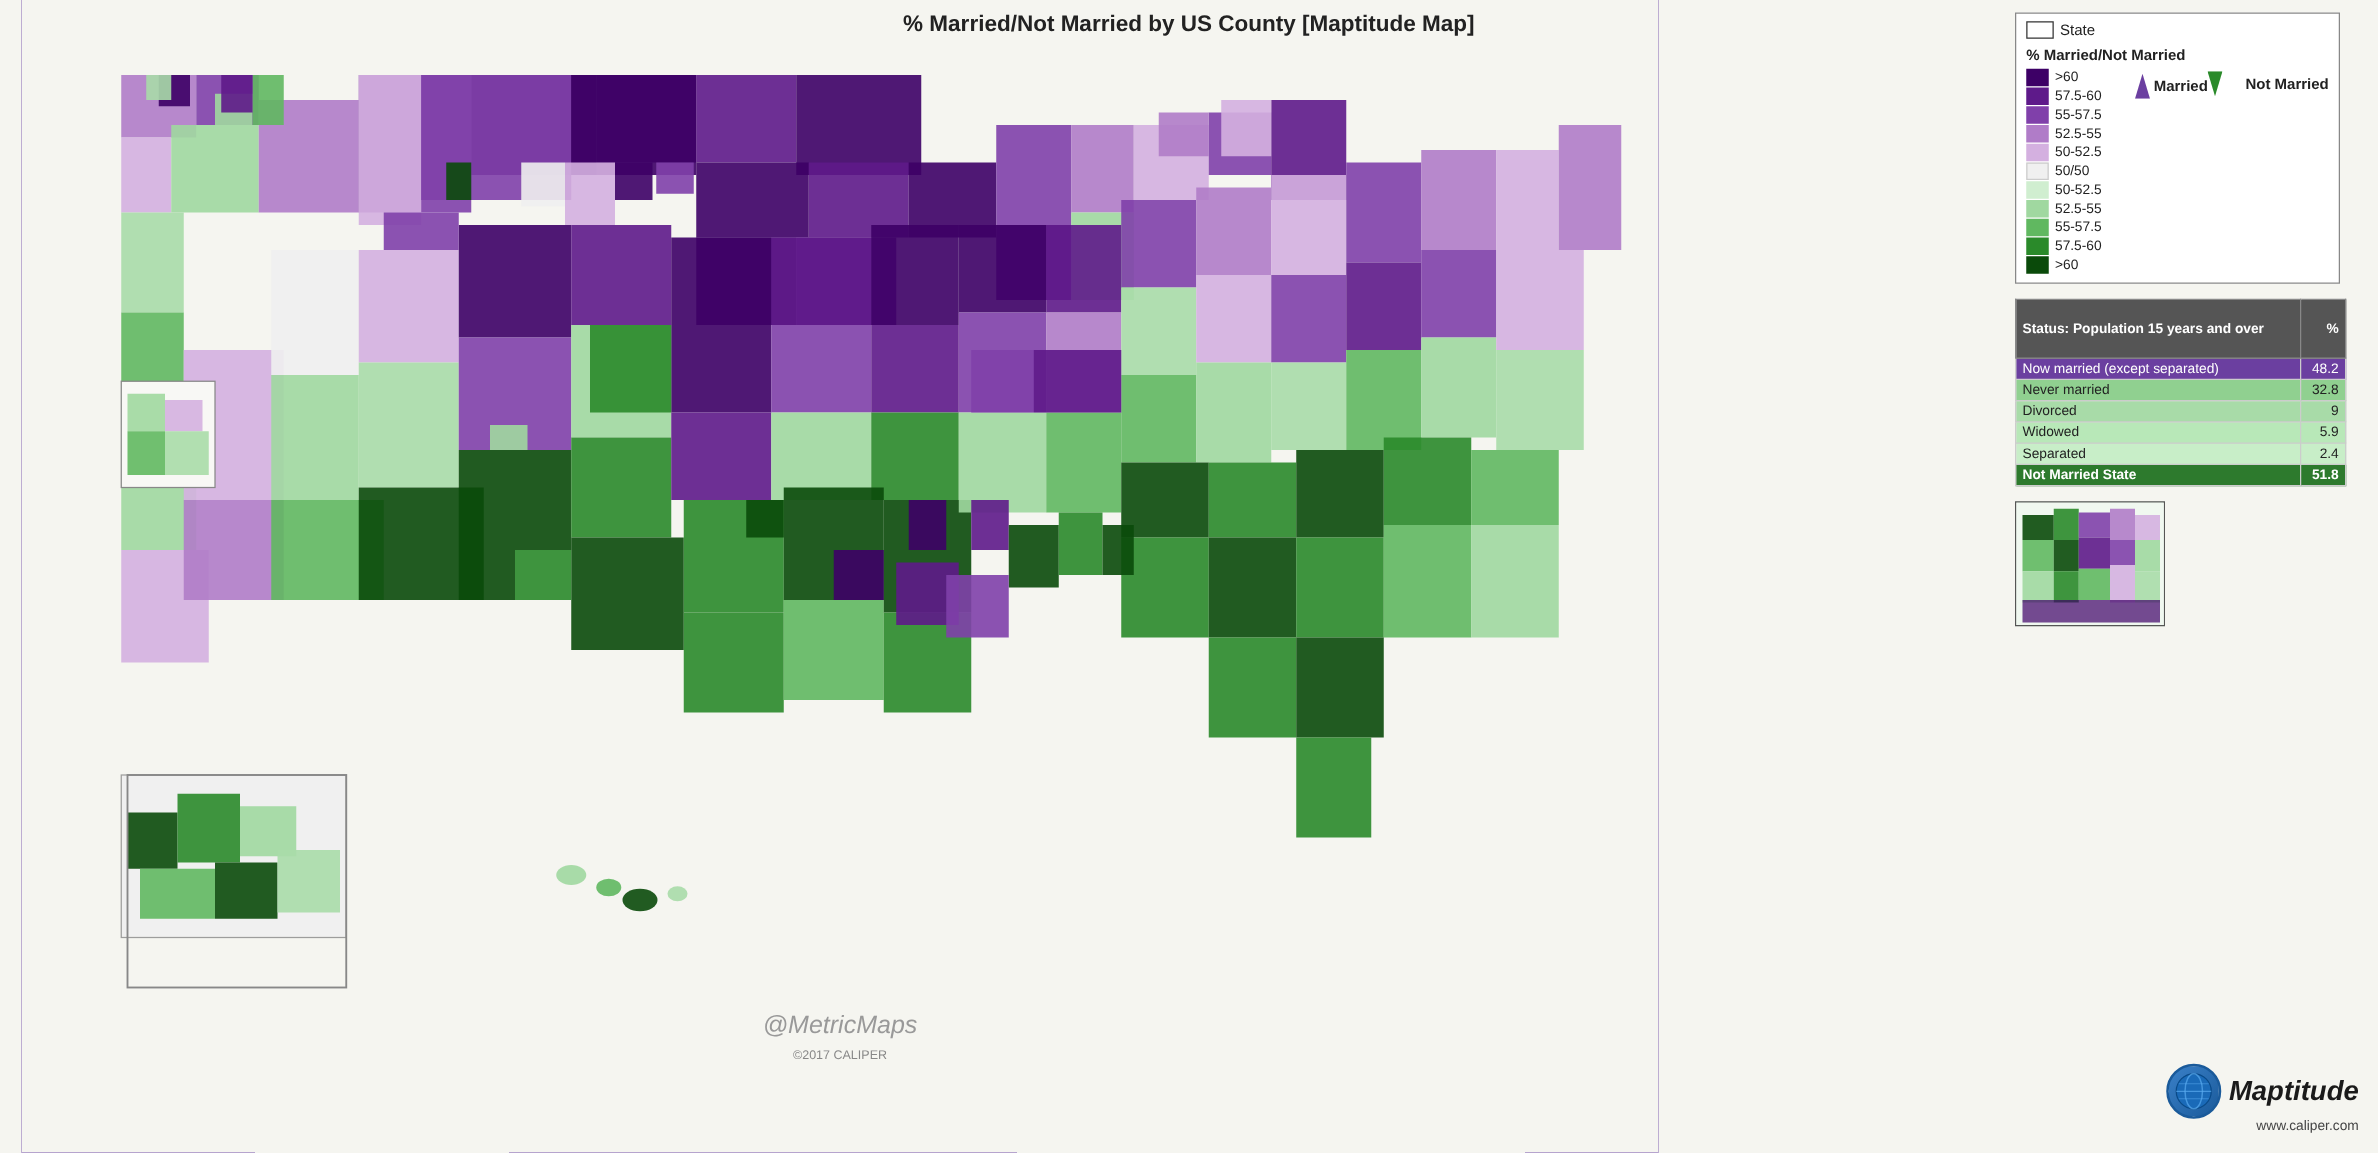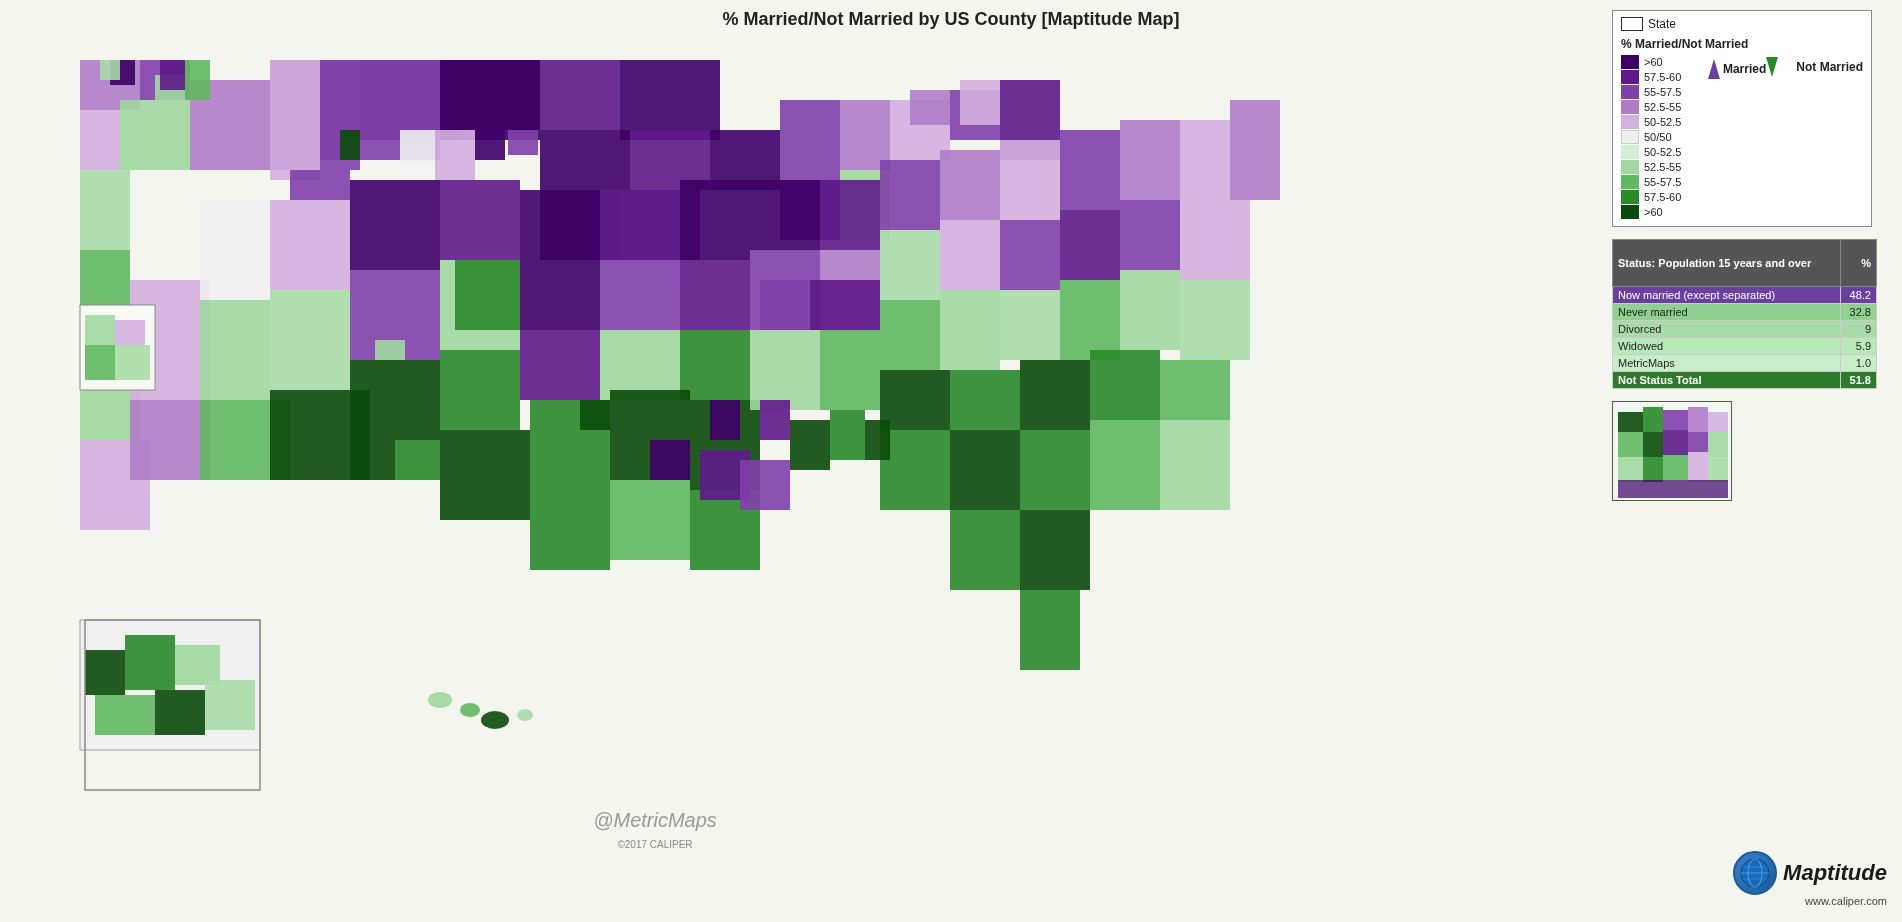--- a/index.html
+++ b/index.html
@@ -14,21 +14,21 @@
 
     #main-container {
       width: 1902px;
       height: 922px;
       background: #f5f5f0;
       position: relative;
     }
 
     #map-area {
       position: absolute;
-      left: 0;
+      left: 17px;
       top: 0;
       width: 1310px;
       height: 922px;
       background: #4c1d95;
     }
 
     #title-block {
       position: absolute;
       top: 8px;
       left: 0;
@@ -549,25 +549,25 @@
           </tr>
           <tr class="row-divorced">
             <td>Divorced</td>
             <td class="right">9</td>
           </tr>
           <tr class="row-widowed">
             <td>Widowed</td>
             <td class="right">5.9</td>
           </tr>
           <tr class="row-separated">
-            <td>MetricMaps</td>
-            <td class="right">1.0</td>
+            <td>Separated</td>
+            <td class="right">2.4</td>
           </tr>
           <tr class="row-total">
-            <td>Not Status Total</td>
+            <td>Not Married State</td>
             <td class="right">51.8</td>
           </tr>
         </tbody>
     </table>
 
     <div id="inset-map-ne">
       <svg width="120" height="100" viewBox="0 0 120 100">
         <rect x="0" y="0" width="120" height="100" fill="#f0f8f0"></rect>
 
         <rect x="5" y="10" width="25" height="20" fill="#0a4a0a" opacity="0.9"></rect>

